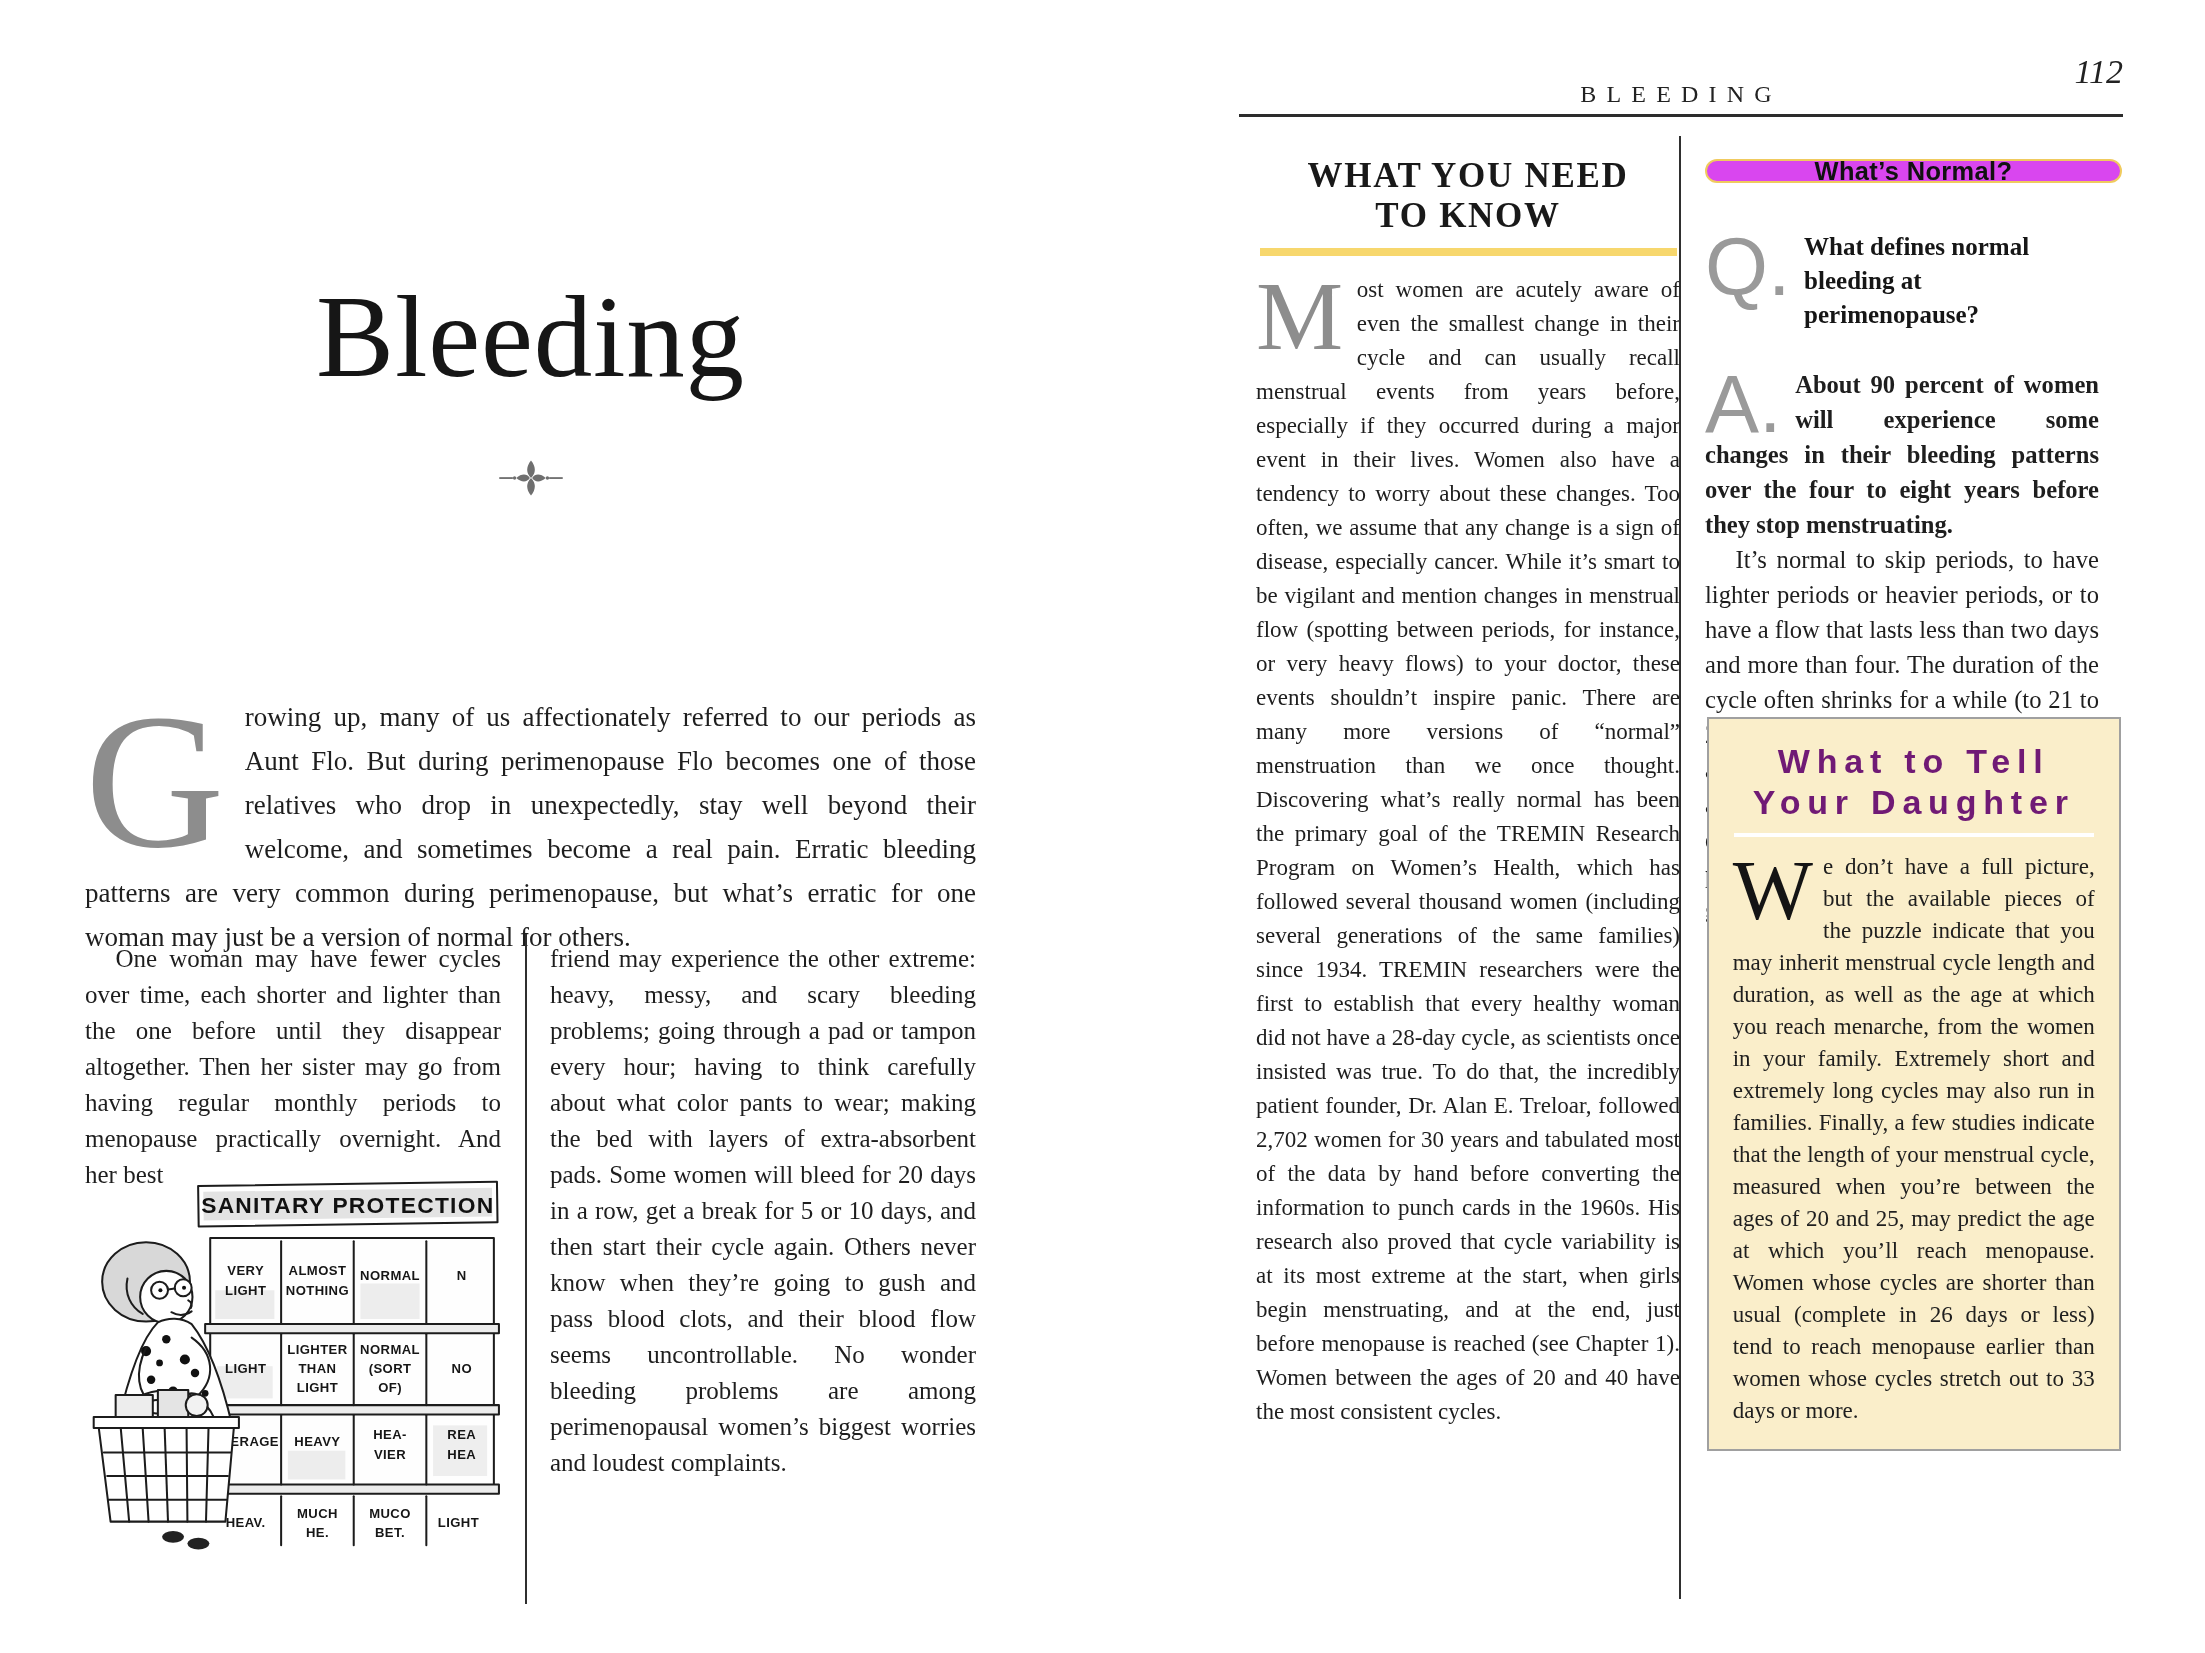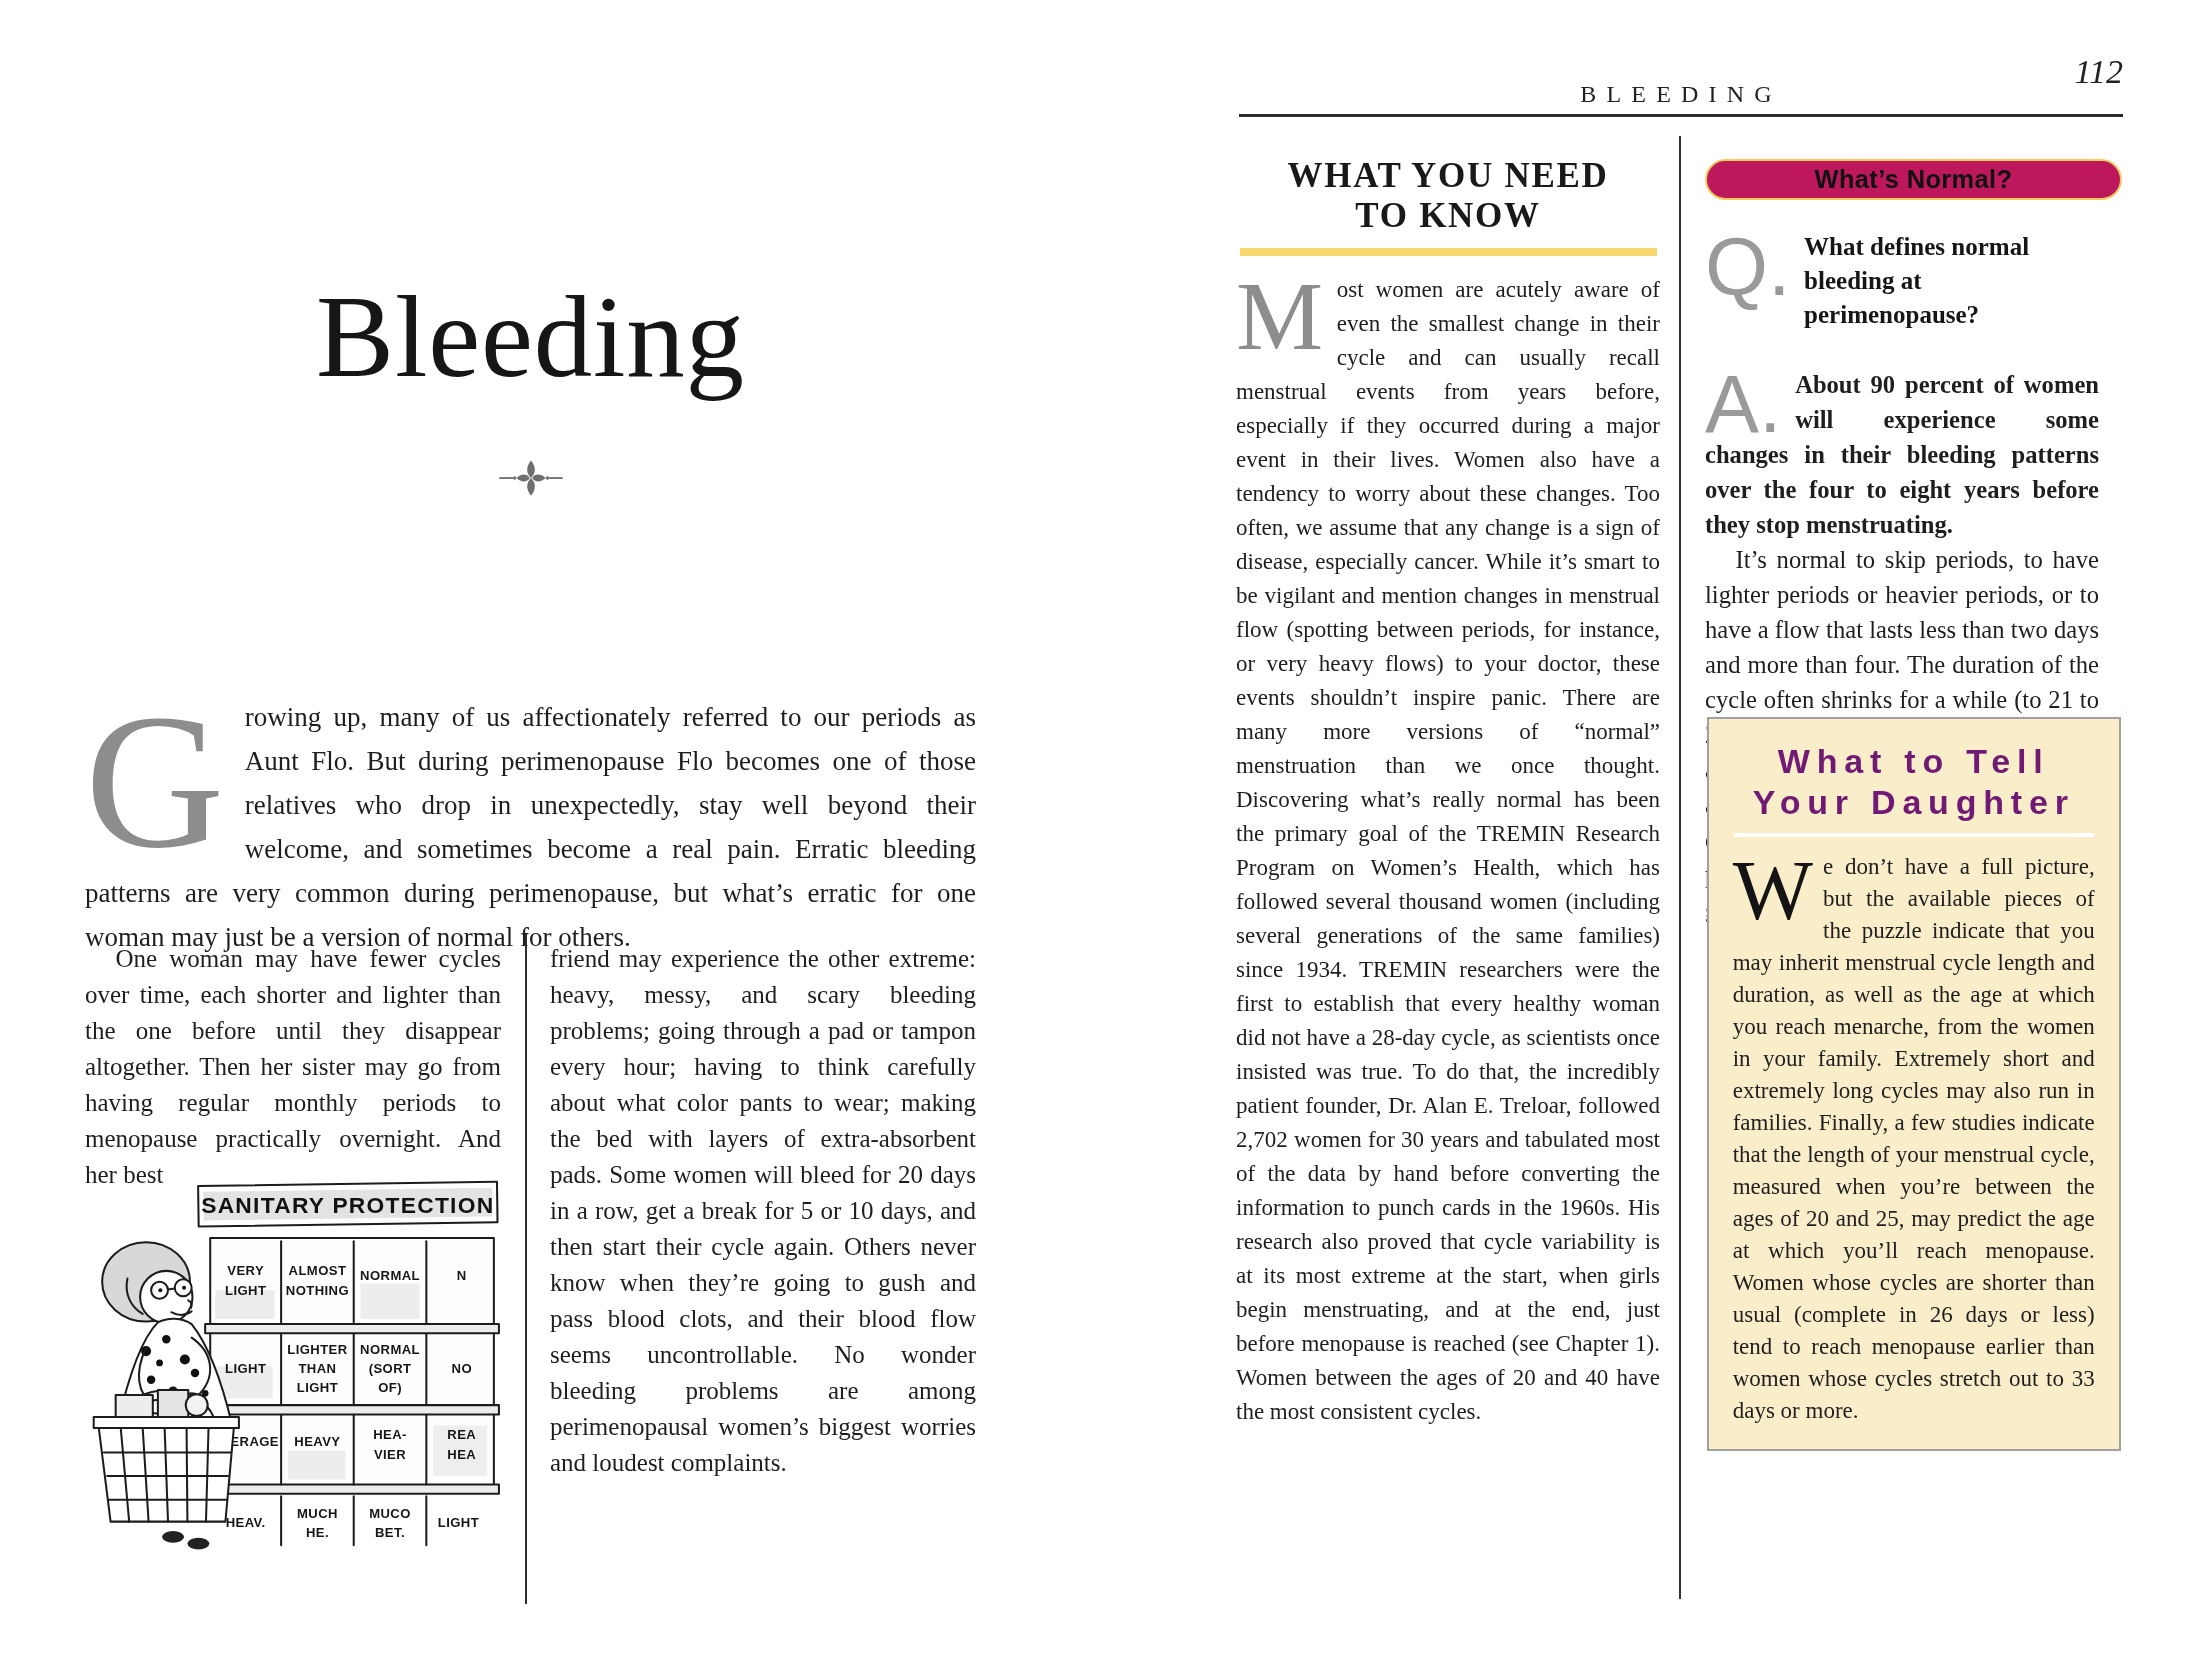--- a/index.html
+++ b/index.html
@@ -47,35 +47,35 @@
   
   .running-head{
     position:absolute;left:136px;top:81px;width:884px;text-align:center;
     font-size:24px;letter-spacing:10.2px;color:#222;
   }
   .folio{
     position:absolute;right:83px;top:53px;font-style:italic;font-size:34px;color:#222;
   }
   .head-rule{position:absolute;left:136px;top:114px;width:884px;height:2.5px;background:#2c2c2c;}
 
-  .main-col{position:absolute;left:133px;top:156px;width:424px;}
+  .main-col{position:absolute;left:153px;top:156px;width:424px;}
   .section-heading{
     margin:0;text-align:center;font-size:35px;line-height:40px;font-weight:700;
     letter-spacing:1.7px;color:#191919;
   }
   .yellow-bar{width:417px;height:7.6px;background:#f7d76d;margin:12px auto 0;}
   .main-body{margin:17px 0 0;font-size:23px;line-height:34px;text-align:justify;hyphens:auto;}
   .dropcap-m{float:left;font-size:98px;line-height:75px;color:#8d8d8d;margin:6.8px 13.6px 0 0;}
 
   .right-divider{position:absolute;left:576px;top:136px;width:1.7px;height:1463px;background:#2f2f2f;}
 
   .sidebar{position:absolute;left:602px;top:0;width:417px;}
   .pill{
-    position:absolute;left:0;top:159px;width:417px;height:41px;box-sizing:border-box;
-    background:#be185d;border:2.5px solid #f0cb5e;border-radius:22px;
+    position:absolute;left:0;top:159px;width:417px;height:24px;box-sizing:border-box;
+    background:#d946ef;border:2.5px solid #f0cb5e;border-radius:22px;
     display:flex;align-items:center;justify-content:center;
     font-family:"Liberation Sans","DejaVu Sans",sans-serif;font-weight:700;
     font-size:25.4px;color:#111;letter-spacing:0.4px;
   }
   .qa{position:absolute;left:0;top:214px;width:394px;}
   .qa-cap{
     float:left;font-family:"Liberation Sans","DejaVu Sans",sans-serif;
     font-size:81px;line-height:64px;color:#9a9a9a;margin:5.1px 13.6px 0 0;font-weight:400;
   }
   .question{margin:16px;font-weight:700;font-size:25px;line-height:34px;color:#161616;}

